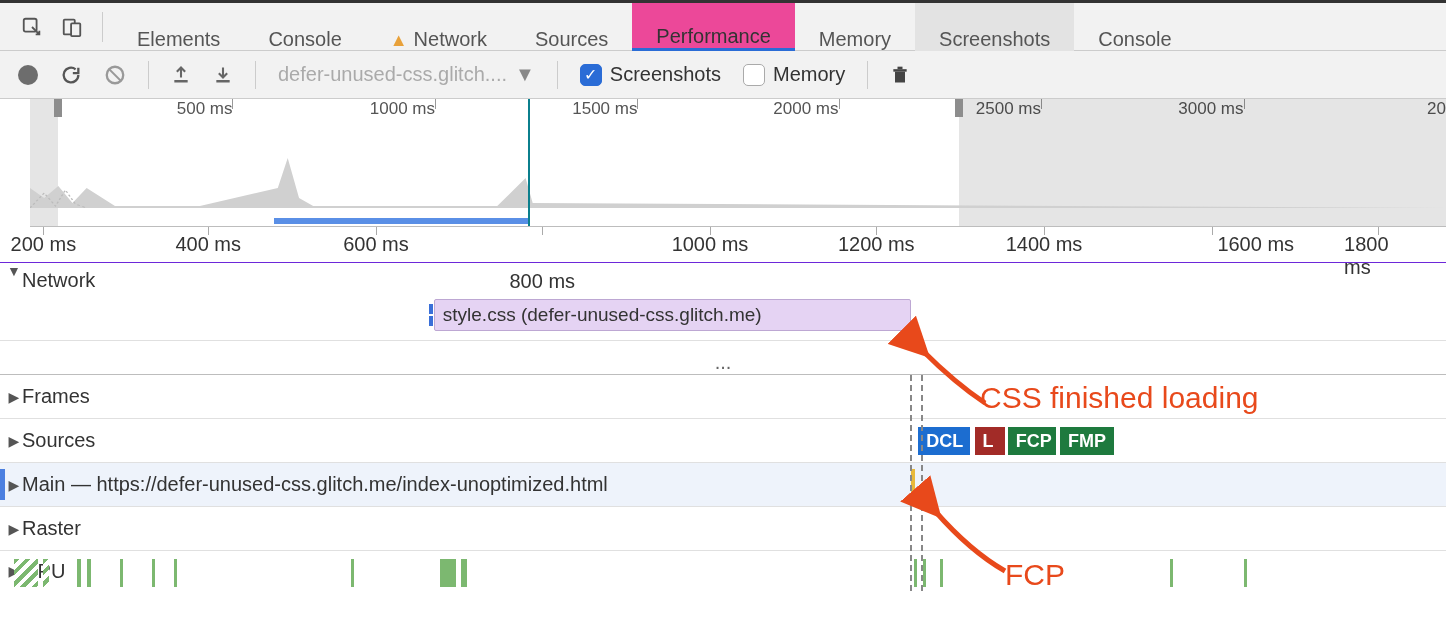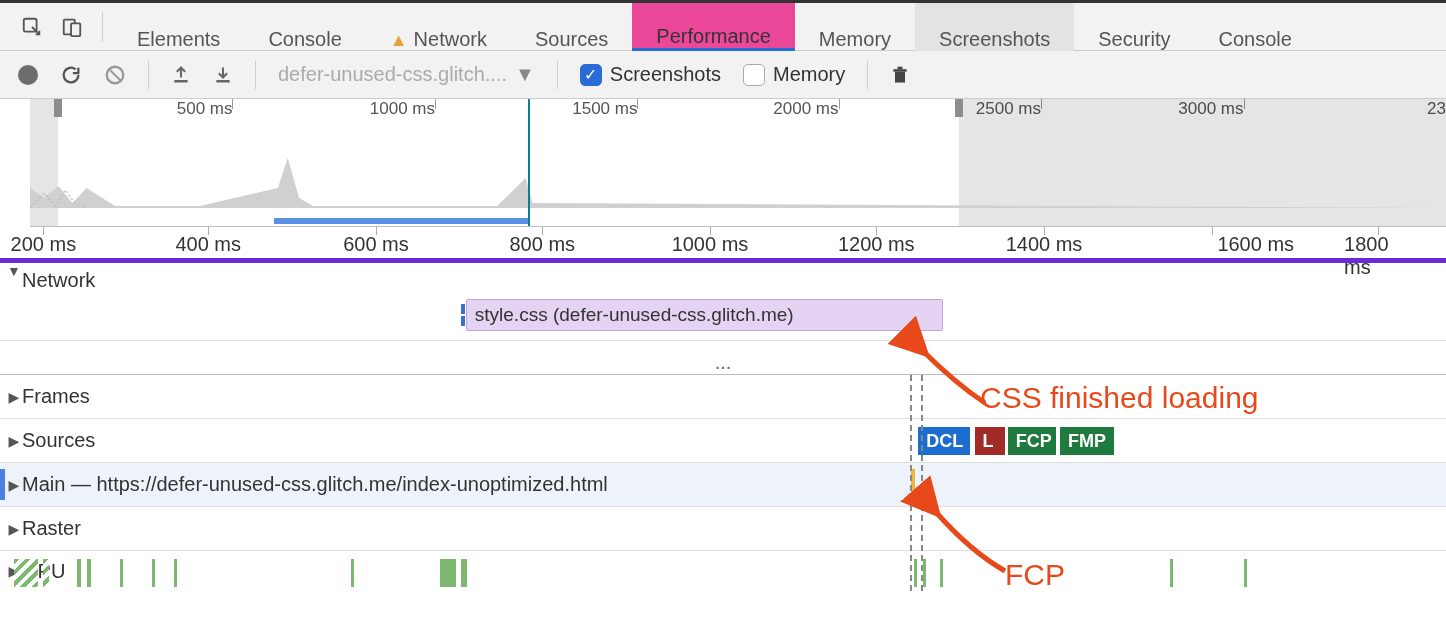--- a/index.html
+++ b/index.html
@@ -65,21 +65,21 @@
   .overview .shade { position:absolute; top:0; bottom:0; background:rgba(0,0,0,0.10); }
   .overview .cpu {
     position:absolute; left:0; right:0; bottom:18px; height:60px;
   }
   .overview .cursor { position:absolute; top:0; bottom:0; width:2px; background:#0b7f8d; }
   .overview .bluebar { position:absolute; bottom:2px; height:6px; background:#5a8fe6; }
   
   .detail {
     position:relative; background:#fff;
   }
-  .detail-ruler { position:relative; height:36px; border-bottom:5px solid #6d28d9; }
+  .detail-ruler { position:relative; height:36px; border-bottom:1px solid #6d28d9; }
   .detail-ruler .tick { position:absolute; top:6px; font-size:20px; color:#333; transform:translateX(-50%); }
   .detail-ruler .tline { position:absolute; top:0; width:1px; height:8px; background:#aaa; }
   .track { position:relative; height:44px; border-bottom:1px solid #e0e0e0; display:flex; align-items:center; }
   .track .disc { width:22px; display:flex; justify-content:center; color:#555; font-size:14px; padding-left:6px;}
   .track .label { font-size:20px; color:#333; white-space:nowrap;}
   .track.network { height:78px; align-items:flex-start; }
   .track.network .label { margin-top:6px;}
   .net-bar {
     position:absolute; top:36px; height:32px; background:#e5d3f3; border:1px solid #bda7d3;
     display:flex; align-items:center; padding:0 8px; font-size:19px; color:#333;
@@ -132,23 +132,20 @@
         <span>Sources</span>
       </div>
       <div class="tab active">
         <span>Performance</span>
       </div>
       <div class="tab">
         <span>Memory</span>
       </div>
       <div class="tab app">
         <span>Screenshots</span>
-      </div>
-      <div class="tab">
-        <span>Security</span>
       </div>
       <div class="tab">
         <span>Console</span>
       </div>
     </div>
 </div>
 
 <div class="toolbar">
   <div class="circle"></div>
   <div>
@@ -207,21 +204,21 @@
       <div class="tickline" style="left: 28.6%;"></div>
       <div class="tick" style="left: 28.6%;">1000 ms</div>
       <div class="tickline" style="left: 42.9%;"></div>
       <div class="tick" style="left: 42.9%;">1500 ms</div>
       <div class="tickline" style="left: 57.1%;"></div>
       <div class="tick" style="left: 57.1%;">2000 ms</div>
       <div class="tickline" style="left: 71.4%;"></div>
       <div class="tick" style="left: 71.4%;">2500 ms</div>
       <div class="tickline" style="left: 85.7%;"></div>
       <div class="tick" style="left: 85.7%;">3000 ms</div>
-      <div class="tick" style="left: 100%;">23</div>
+      <div class="tick" style="left: 100%;">20</div>
     </div>
   <div class="shade" id="shade-left" style="left: 0px; width: 2%;"></div>
   <div class="shade" id="shade-right" style="left: 65.6%; right: 0px;"></div>
   <div class="handle" id="handle-l" style="left: calc(2% - 4px);"></div>
   <div class="handle" id="handle-r" style="left: calc(65.6% - 4px);"></div>
   <div class="cpu">
     <svg width="100%" height="100%" preserveAspectRatio="none" viewBox="0 0 1000 60">
       <path d="M0 60 L0 40 L10 50 L20 38 L30 55 L40 40 L60 58 L120 58 L175 40 L182 10 L190 50 L200 58 L330 58 L350 30 L355 55 L1000 60 Z" fill="#d0d0d0"></path>
       <path d="M0 60 L10 45 L18 58 L25 42 L32 56 L40 60" fill="none" stroke="#bbb" stroke-width="1" stroke-dasharray="2 2"></path>
     </svg>
@@ -232,37 +229,37 @@
 
 <div class="detail">
   <div class="detail-ruler" id="detail-ruler">
       <div class="tline" style="left: 3%;"></div>
       <div class="tick" style="left: 3%;">200 ms</div>
       <div class="tline" style="left: 14.4%;"></div>
       <div class="tick" style="left: 14.4%;">400 ms</div>
       <div class="tline" style="left: 26%;"></div>
       <div class="tick" style="left: 26%;">600 ms</div>
       <div class="tline" style="left: 37.5%;"></div>
-      <div class="tick" style="left: 37.5%;">800 ms</div>
+      <div class="tick" style="left: 37.5%; margin-top: 37px;">800 ms</div>
       <div class="tline" style="left: 49.1%;"></div>
       <div class="tick" style="left: 49.1%;">1000 ms</div>
       <div class="tline" style="left: 60.6%;"></div>
       <div class="tick" style="left: 60.6%;">1200 ms</div>
       <div class="tline" style="left: 72.2%;"></div>
       <div class="tick" style="left: 72.2%;">1400 ms</div>
       <div class="tline" style="left: 83.8%;"></div>
       <div class="tick" style="left: 83.8%; margin-left: 44px;">1600 ms</div>
       <div class="tline" style="left: 95.3%;"></div>
       <div class="tick" style="left: 95.3%;">1800 ms</div>
     </div>
 
   <div class="track network">
     <span class="disc">▼</span>
     <span class="label">Network</span>
-    <div class="net-bar" id="net-bar" style="left: 30%; width: 33%; margin-left: 32px;">
+    <div class="net-bar" id="net-bar" style="left: 30%; width: 33%;">
       <span class="stub"></span>
       <span class="stub2"></span>
       <span>style.css (defer-unused-css.glitch.me)</span>
     </div>
   </div>
 
   <div class="spacer-row">
     <span>...</span>
   </div>
 

